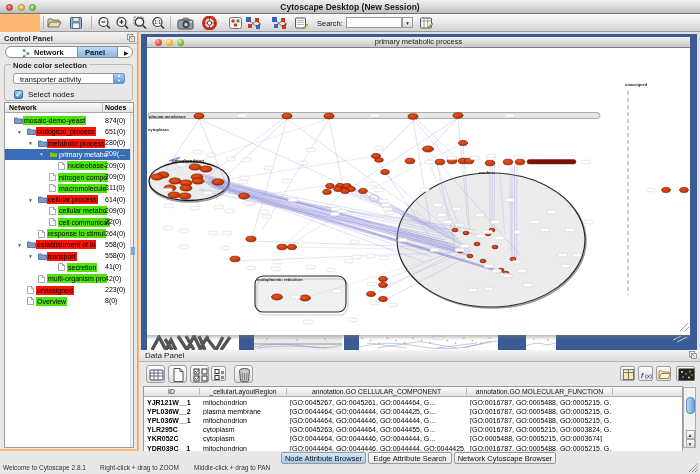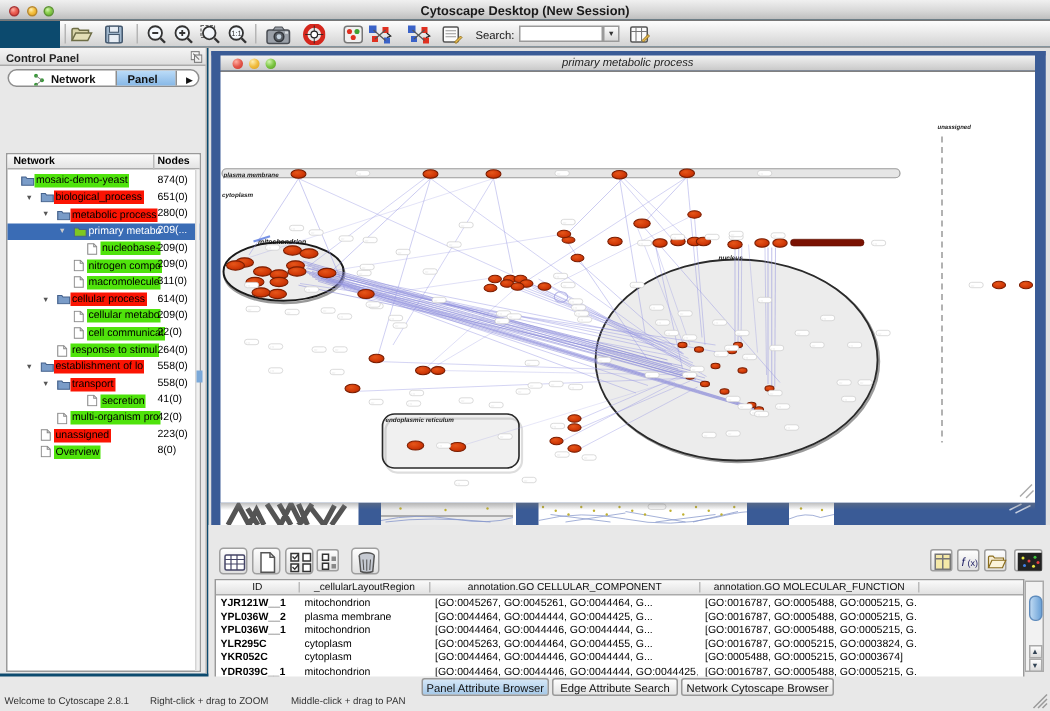--- a/index.html
+++ b/index.html
@@ -1,15 +1,15 @@
 <!DOCTYPE html>
 <html><head><meta charset="utf-8"><style>
 *{margin:0;padding:0;box-sizing:border-box;}
 html,body{width:700px;height:474px;overflow:hidden;font-family:"Liberation Sans",sans-serif;}
-#app{position:absolute;left:0;top:0;width:700px;height:474px;background:#0c4a6e;}
+#app{position:absolute;left:0;top:0;width:700px;height:474px;background:#fdba74;}
 .abs{position:absolute;}
 
 #titlebar{left:0;top:0;width:700px;height:14px;background:linear-gradient(#f0f0f0,#d8d8d8 55%,#bdbdbd);border-bottom:1px solid #777;}
 #titlebar .title{width:100%;text-align:center;font-size:8.5px;color:#1a1a1a;line-height:14px;font-weight:bold;}
 .tl{width:7px;height:7px;border-radius:50%;top:3.5px;}
 .tl.r{left:6px;background:radial-gradient(circle at 35% 30%,#ffb0a3,#ec6256 45%,#d43b2f);border:0.5px solid #a33;}
 .tl.y{left:18px;background:radial-gradient(circle at 35% 30%,#ffeeb0,#f5c342 45%,#dfa123);border:0.5px solid #b8872a;}
 .tl.g{left:29px;background:radial-gradient(circle at 35% 30%,#d2f5ae,#8cd04d 45%,#62aa2e);border:0.5px solid #5d9433;}
 
 #toolbar{left:0;top:14px;width:676px;height:18px;background:linear-gradient(#fdfdfd,#eaeaea 45%,#d2d2d2);border-bottom:1px solid #999;margin-left:40px;}
@@ -44,21 +44,21 @@
 .trow{left:0;width:128px;height:11.3px;}
 .trow .num{position:absolute;left:100px;top:1.5px;color:#000;}
 .trow .cell{position:absolute;top:1px;padding:0 1px;line-height:9px;color:#000;white-space:nowrap;overflow:hidden;}
 .trow .arr{position:absolute;top:2.5px;font-size:5px;color:#555;}
 .gn{background:#4fe30b;}
 .rd{background:#fb1403;}
 .fold{position:absolute;top:2px;width:9px;height:7px;}
 .fico{position:absolute;top:1.5px;width:7px;height:8px;}
 
 #desktop{left:139px;top:32px;width:561px;height:417px;background:#e0e0e0;overflow:hidden;}
-#mwin{left:2px;top:2px;width:556px;height:316px;background:#3a5b96;border-left:6px solid #3a5b96;border-right:7px solid #3a5b96;border-top:3px solid #3a5b96;font-style:italic;}
+#mwin{left:2px;top:2px;width:556px;height:316px;background:#3a5b96;border-left:6px solid #3a5b96;border-right:7px solid #3a5b96;border-top:3px solid #3a5b96;}
 #mwin-tbar{position:relative;width:543px;height:11px;background:linear-gradient(#f2f2f2,#c8c8c8);border-bottom:1px solid #808080;}
 #mwin-tbar .title{width:100%;text-align:center;font-size:7.5px;color:#222;line-height:10px;}
 .tl2{position:absolute;width:7px;height:7px;border-radius:50%;top:2px;}
 #mwin-canvas{position:relative;width:543px;height:287px;background:#fff;overflow:hidden;}
 #mwin-strip{position:relative;width:543px;height:15px;background:#fff;overflow:hidden;}
 
 #dpanel{left:139px;top:350px;width:561px;height:103px;background:#e8e8e8;}
 #dp-head{left:0;top:0;width:561px;height:12px;background:linear-gradient(#f4f4f4,#dedede);border-bottom:1px solid #b5b5b5;}
 #dp-head .t{left:6px;top:1px;font-size:8px;color:#222;}
 #dp-dock{left:550px;top:1px;width:8px;height:8px;border:1px solid #888;background:#eee;}
@@ -193,20 +193,29 @@
     <svg class="abs" style="left:16px;top:2px;width:8px;height:9px" viewBox="0 0 8 9">
           <circle cx="2" cy="1.5" r="1.3" fill="#3a9a3a"></circle>
           <circle cx="6" cy="4.5" r="1.3" fill="#3a9a3a"></circle>
           <circle cx="2" cy="7.5" r="1.3" fill="#3a9a3a"></circle>
           <line x1="2" y1="1.5" x2="6" y2="4.5" stroke="#777" stroke-width="0.6"></line>
           <line x1="2" y1="7.5" x2="6" y2="4.5" stroke="#777" stroke-width="0.6"></line>
         </svg>
     <div class="net-t abs">Network</div>
     <div class="mos-t abs">Panel</div>
     <div class="arr abs">▶</div>
+  </div>
+  <div id="cp-group" class="abs">
+    <div class="lb abs">Node color selection</div>
+    <div id="combo" class="abs">
+          <div class="t abs">transporter activity</div>
+          <div class="btn abs">▲<br>▼</div>
+        </div>
+    <div id="cbox" class="abs">✓</div>
+    <div id="cbox-lb" class="abs">Select nodes</div>
   </div>
   <div id="cp-tree" class="abs">
     <div id="tree-head" class="abs">
           <span class="n1 abs">Network</span>
           <span class="n2 abs">Nodes</span>
           <div class="vl abs"></div>
         </div>
     <div id="rows">
           <div class="trow abs" style="top:12px;">
             <svg class="fold" style="left:9px" viewBox="0 0 9 7">
@@ -770,20 +779,28 @@
             <defs>
               <linearGradient id="shgrad" x1="0" y1="0" x2="0" y2="1">
                 <stop offset="0" stop-color="#777" stop-opacity="0.5"></stop>
                 <stop offset="1" stop-color="#777" stop-opacity="0"></stop>
               </linearGradient>
             </defs>
           </svg></div>
   </div>
 </div>
 <div id="dpanel" class="abs">
+  <div id="dp-head" class="abs">
+        <div class="t abs">Data Panel</div>
+        <svg id="dp-dock" class="abs" style="border:none;background:none" width="9" height="9" viewBox="0 0 9 9">
+          <rect x="0.5" y="0.5" width="6" height="6" fill="#f8f8f8" stroke="#777" stroke-width="0.8"></rect>
+          <rect x="3" y="3" width="5.5" height="5.5" fill="#eee" stroke="#777" stroke-width="0.8"></rect>
+          <line x1="2" y1="2" x2="6.5" y2="6.5" stroke="#777" stroke-width="0.8"></line>
+        </svg>
+      </div>
   <div class="dbtn abs" style="left:7px"><svg viewBox="0 0 19 18" width="19" height="18">
           <rect x="3" y="4" width="13" height="10" rx="1" fill="#fff" stroke="#446"></rect>
           <line x1="3" y1="7" x2="16" y2="7" stroke="#446" stroke-width="0.8"></line>
           <line x1="3" y1="10" x2="16" y2="10" stroke="#446" stroke-width="0.8"></line>
           <line x1="7" y1="4" x2="7" y2="14" stroke="#446" stroke-width="0.8"></line>
           <line x1="11" y1="4" x2="11" y2="14" stroke="#446" stroke-width="0.8"></line>
         </svg></div>
   <div class="dbtn abs" style="left:29px"><svg viewBox="0 0 19 18" width="19" height="18">
           <path d="M5 2.5 L11 2.5 L14 5.5 L14 15.5 L5 15.5 Z" fill="#fff" stroke="#555"></path>
           <path d="M11 2.5 L11 5.5 L14 5.5" fill="none" stroke="#555"></path>
@@ -878,21 +895,21 @@
           </div>
         </div>
   </div>
   <div id="dscroll" class="abs">
         <div id="dthumb" class="abs"></div>
         <div class="dsbtn abs" style="left:1.5px;top:42px">▲</div>
         <div class="dsbtn abs" style="left:1.5px;top:51px">▼</div>
       </div>
 </div>
 <div id="bottombar" class="abs">
-  <div class="btab abs" style="left:281px;width:85px;background:linear-gradient(#d5e7f7,#a6c9e8);">Panel Attribute Browser</div>
+  <div class="btab abs" style="left:281px;width:85px;background:linear-gradient(#d5e7f7,#a6c9e8);">Node Attribute Browser</div>
   <div class="btab abs" style="left:368px;width:84px;">Edge Attribute Search</div>
   <div class="btab abs" style="left:454px;width:102px;">Network Cytoscape Browser</div>
   <svg class="abs" style="left:687px;top:10px" width="12" height="12" viewBox="0 0 12 12">
         <path d="M2 11 L11 2 M5 11 L11 5 M8 11 L11 8" stroke="#9a9a9a" stroke-width="1"></path>
       </svg>
       <div id="status" class="abs">
         <span style="position:absolute;left:3px">Welcome to Cytoscape 2.8.1</span>
         <span style="position:absolute;left:100px">Right-click + drag to ZOOM</span>
         <span style="position:absolute;left:194px">Middle-click + drag to PAN</span>
       </div>

